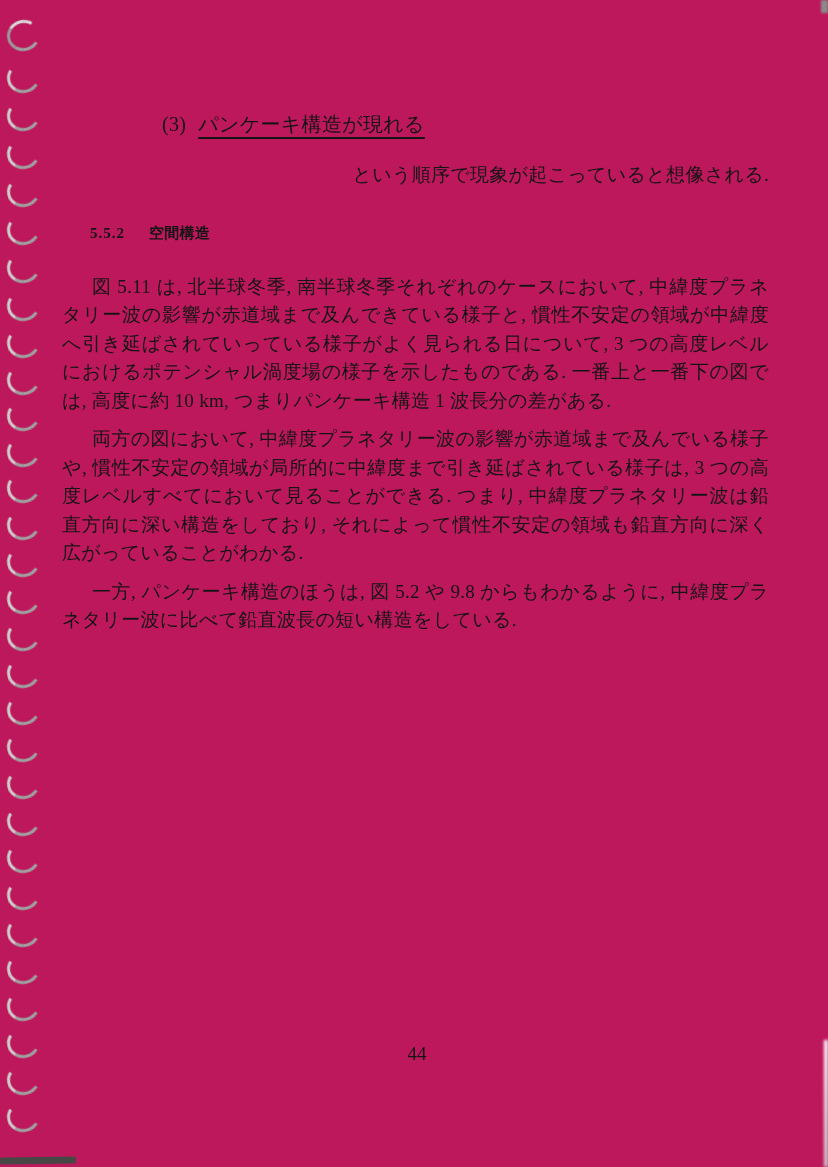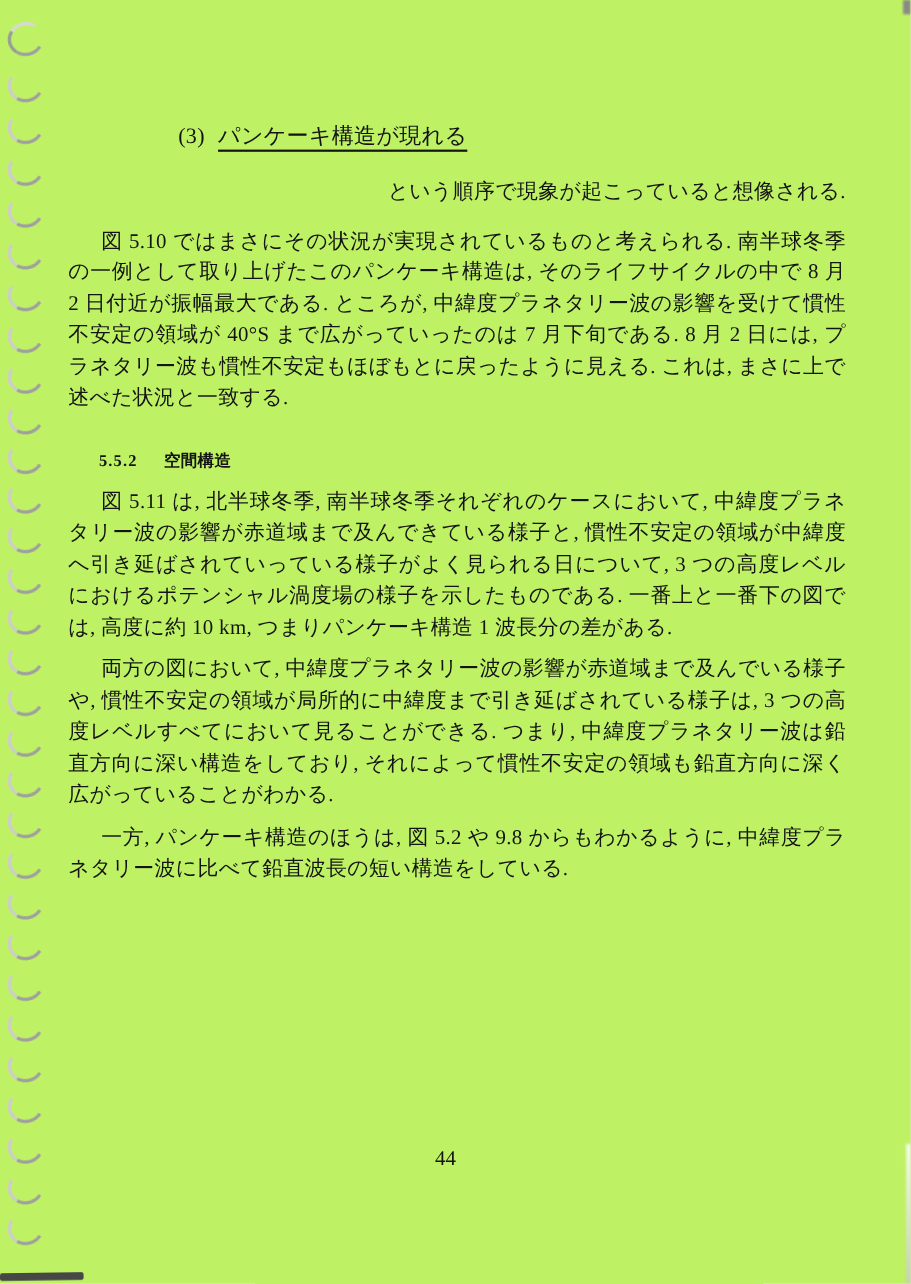--- a/index.html
+++ b/index.html
@@ -1,21 +1,21 @@
 <!DOCTYPE html>
 <html lang="ja"><head>
 <meta charset="utf-8">
 <style>
   html, body { margin: 0; padding: 0; background: #e8e8e6; }
   .sheet {
     position: relative;
     width: 828px;
     height: 1167px;
     margin: 0 auto;
-    background: #bef264;
+    background: #be185d;
     overflow: hidden;
     font-family: "Liberation Serif", serif;
     color: #141414;
   }
 
   
   .binding { position: absolute; left: 0; top: 0; width: 58px; height: 1167px; }
   .hole {
     position: absolute;
     left: 7px;
@@ -64,26 +64,26 @@
 
   .section-heading {
     margin: 30px 0 0 28px;
     font-size: 15px;
     line-height: 26px;
     font-weight: bold;
     text-align: left;
   }
   .section-heading .num { margin-right: 24px; letter-spacing: 1px; }
 
-  .para.after-heading { margin-top: 10px; }
+  .para.after-heading { margin-top: 27px; }
 
   .page-number {
     position: absolute;
     top: 1043px;
-    left: 0;
+    left: 12px;
     width: 810px;
     text-align: center;
     font-size: 19px;
   }
 
   
   .smudge-bottom-left {
     position: absolute;
     left: 0;
     top: 1157px;
@@ -152,21 +152,20 @@
   </div>
 
   <div class="content">
 
     <div class="list-heading">
       <span class="marker">(3)</span><span class="underlined">パンケーキ構造が現れる</span>
     </div>
 
     <p class="lead">という順序で現象が起こっていると想像される.</p>
 
-    <p class="para">図 5.10 ではまさにその状況が実現されているものと考えられる. 南半球冬季の一例として取り上げたこのパンケーキ構造は, そのライフサイクルの中で 8 月 2 日付近が振幅最大である. ところが, 中緯度プラネタリー波の影響を受けて慣性不安定の領域が 40°S まで広がっていったのは 7 月下旬である. 8 月 2 日には, プラネタリー波も慣性不安定もほぼもとに戻ったように見える. これは, まさに上で述べた状況と一致する.</p>
 
     <h2 class="section-heading">
       <span class="num">5.5.2</span><span>空間構造</span>
     </h2>
 
     <p class="para after-heading">図 5.11 は, 北半球冬季, 南半球冬季それぞれのケースにおいて, 中緯度プラネタリー波の影響が赤道域まで及んできている様子と, 慣性不安定の領域が中緯度へ引き延ばされていっている様子がよく見られる日について, 3 つの高度レベルにおけるポテンシャル渦度場の様子を示したものである. 一番上と一番下の図では, 高度に約 10 km, つまりパンケーキ構造 1 波長分の差がある.</p>
     <p class="para tight">両方の図において, 中緯度プラネタリー波の影響が赤道域まで及んでいる様子や, 慣性不安定の領域が局所的に中緯度まで引き延ばされている様子は, 3 つの高度レベルすべてにおいて見ることができる. つまり, 中緯度プラネタリー波は鉛直方向に深い構造をしており, それによって慣性不安定の領域も鉛直方向に深く広がっていることがわかる.</p>
     <p class="para tight">一方, パンケーキ構造のほうは, 図 5.2 や 9.8 からもわかるように, 中緯度プラネタリー波に比べて鉛直波長の短い構造をしている.</p>
 
   </div>

